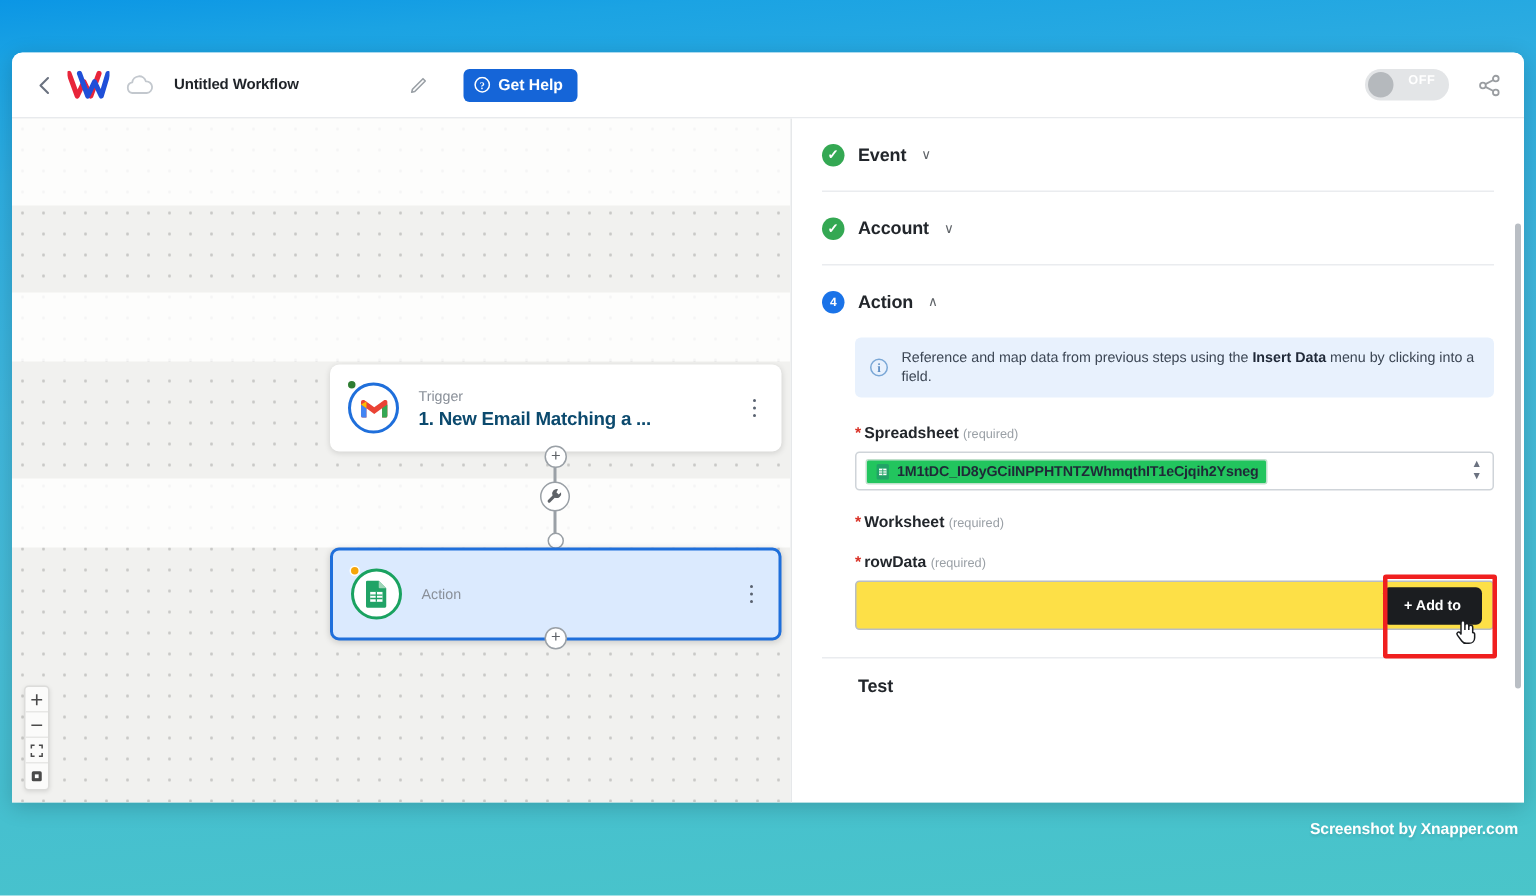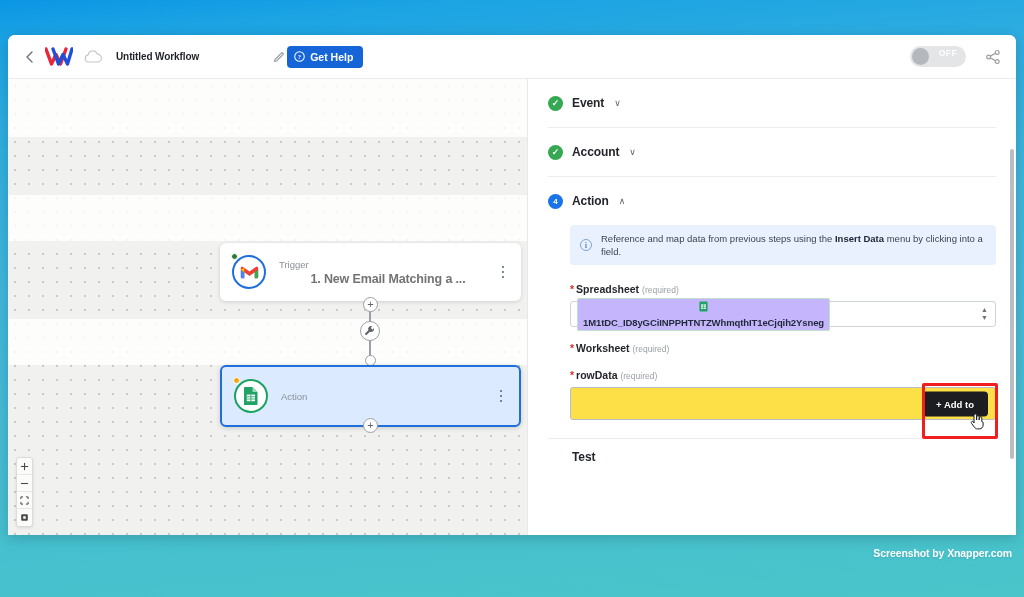--- a/index.html
+++ b/index.html
@@ -60,21 +60,21 @@
     color: #1f2328;
     letter-spacing: -0.1px;
   }
   .tb-pencil {
     margin-left: 72px;
     width: 16px; height: 16px;
     display:flex;align-items:center;justify-content:center;
     cursor: pointer;
   }
   .tb-help {
-    margin-left: 0;
+    margin-left: 22px;
     background: #1565d8;
     color: #fff;
     font-size: 10.5px;
     font-weight: bold;
     border-radius: 4px;
     padding: 5px 10px 5px 7px;
     display: flex;
     align-items: center;
     gap: 5px;
     cursor: pointer;
@@ -182,26 +182,25 @@
   .dot-badge.amber { background: #f6a609; }
   .node-text { flex: 1; min-width: 0; }
   .node-kicker {
     font-size: 9.5px;
     color: #8a9099;
     line-height: 13px;
   }
   .node-title {
     font-size: 12.5px;
     font-weight: bold;
-    color: #737373;
+    color: #0c4a6e;
     line-height: 16px;
     letter-spacing: -.15px;
     white-space: nowrap;
     overflow: hidden;
-    text-align: center;
   }
   .node-menu {
     flex: none;
     width: 12px;
     display:flex; flex-direction: column; align-items:center; gap:2.5px;
     cursor:pointer;
   }
   .node-menu i {
     width: 2.6px; height: 2.6px; border-radius: 50%;
     background: #596270; display:block;
@@ -329,27 +328,26 @@
     background: #fff;
     display: flex; align-items: center;
     padding: 0 8px 0 6px;
     position: relative;
     cursor: pointer;
   }
   .token {
     display: inline-flex;
     align-items: center;
     gap: 5px;
-    background: #c4b5fd;
+    background: #22c55e;
     border: 1px solid #bfe0cb;
     border-radius: 2px;
     padding: 2px 5px;
     max-width: 95%;
     overflow: hidden;
-    flex-direction: column;
   }
   .token .tok-ico {
     flex: none; width: 10px; height: 11px;
     display:flex;align-items:center;justify-content:center;
   }
   .token .tok-txt {
     font-size: 9.5px;
     font-weight: bold;
     color: #1f2937;
     white-space: nowrap;

